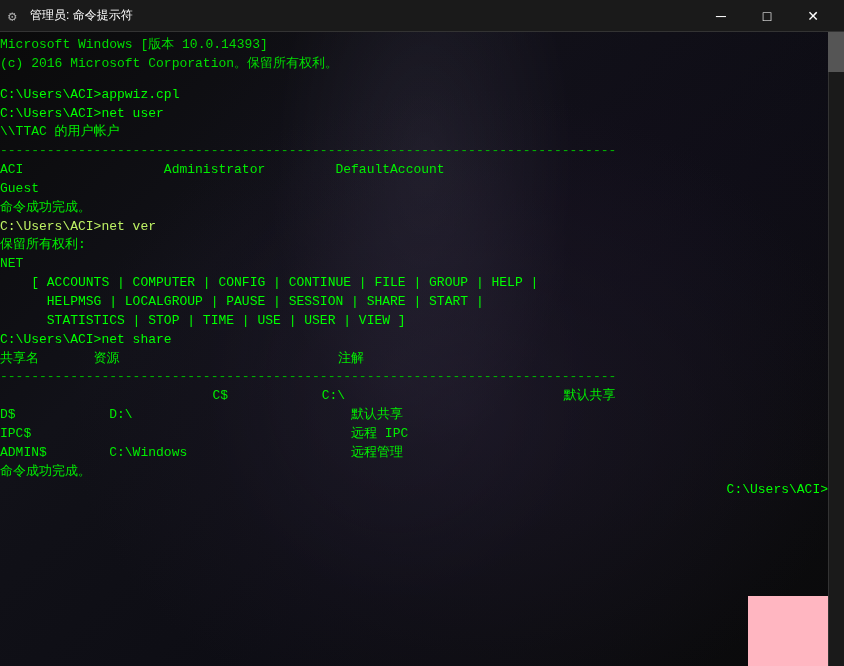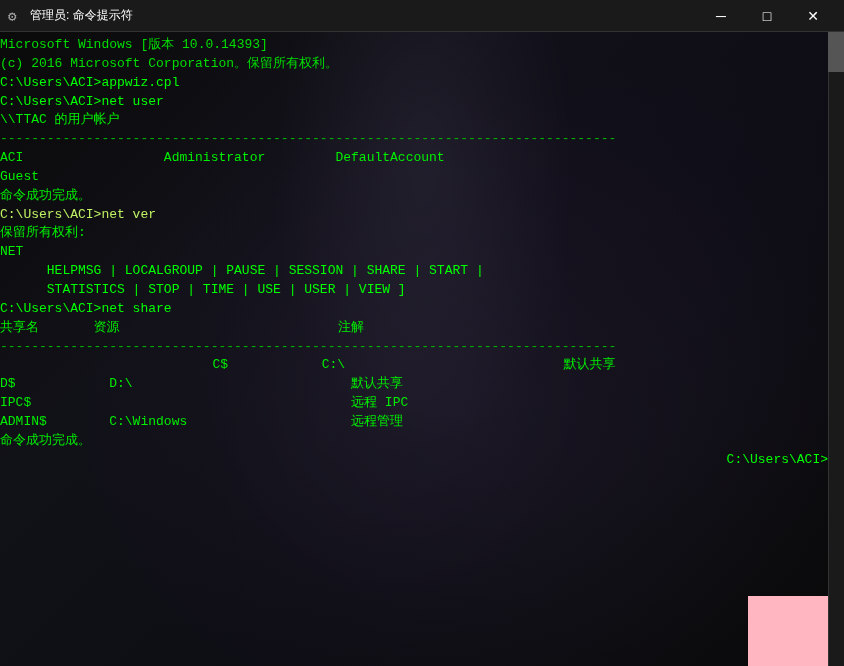--- a/index.html
+++ b/index.html
@@ -157,36 +157,37 @@
 </div>
 
 <div id="terminal-wrapper">
   <div id="bg-overlay"></div>
   <div id="char-silhouette"></div>
 
   <div id="terminal">
       <span class="line" style="color: rgb(0, 221, 0);">Microsoft Windows [版本 10.0.14393]</span>
       <span class="line" style="color: rgb(0, 221, 0);">(c) 2016 Microsoft Corporation。保留所有权利。</span>
       <span class="line" style="color: rgb(0, 255, 0);"></span>
-      <span class="line" style="color: rgb(0, 255, 0);">C:\Users\ACI&gt;appwiz.cpl</span>
+      <span class="line" style="color: rgb(0, 255, 0); margin-top: 12px;">C:\Users\ACI&gt;appwiz.cpl</span>
       <span class="line" style="color: rgb(0, 255, 0);"></span>
       <span class="line" style="color: rgb(0, 255, 0);"></span>
       <span class="line" style="color: rgb(0, 255, 0);">C:\Users\ACI&gt;net user</span>
       <span class="line" style="color: rgb(0, 255, 0);"></span>
       <span class="line" style="color: rgb(0, 238, 0);">\\TTAC 的用户帐户</span>
       <span class="line" style="color: rgb(0, 255, 0);"></span>
       <span class="line" style="color: rgb(0, 187, 0);">-------------------------------------------------------------------------------</span>
       <span class="line" style="color: rgb(0, 238, 0);">ACI                  Administrator         DefaultAccount</span>
       <span class="line" style="color: rgb(0, 238, 0);">Guest</span>
       <span class="line" style="color: rgb(0, 238, 0);">命令成功完成。</span>
       <span class="line" style="color: rgb(0, 255, 0);"></span>
       <span class="line" style="color: #bef264;">C:\Users\ACI&gt;net ver</span>
       <span class="line" style="color: rgb(0, 238, 0);">保留所有权利:</span>
       <span class="line" style="color: rgb(0, 255, 0);"></span>
       <span class="line" style="color: rgb(0, 238, 0);">NET</span>
+      <span class="line" style="color: rgb(0, 255, 0);">    [ ACCOUNTS | COMPUTER | CONFIG | CONTINUE | FILE | GROUP | HELP |</span>
       <span class="line" style="color: rgb(0, 255, 0);">      HELPMSG | LOCALGROUP | PAUSE | SESSION | SHARE | START |</span>
       <span class="line" style="color: rgb(0, 255, 0);">      STATISTICS | STOP | TIME | USE | USER | VIEW ]</span>
       <span class="line" style="color: rgb(0, 255, 0);"></span>
       <span class="line" style="color: rgb(0, 255, 0);">C:\Users\ACI&gt;net share</span>
       <span class="line" style="color: rgb(0, 255, 0);"></span>
       <span class="line" style="color: rgb(0, 238, 0);">共享名       资源                            注解</span>
       <span class="line" style="color: rgb(0, 255, 0);"></span>
       <span class="line" style="color: rgb(0, 187, 0);">-------------------------------------------------------------------------------</span>
       <span class="line" style="color: rgb(0, 238, 0); text-align: center;">C$            C:\                            默认共享</span>
       <span class="line" style="color: rgb(0, 238, 0);">D$            D:\                            默认共享</span>

